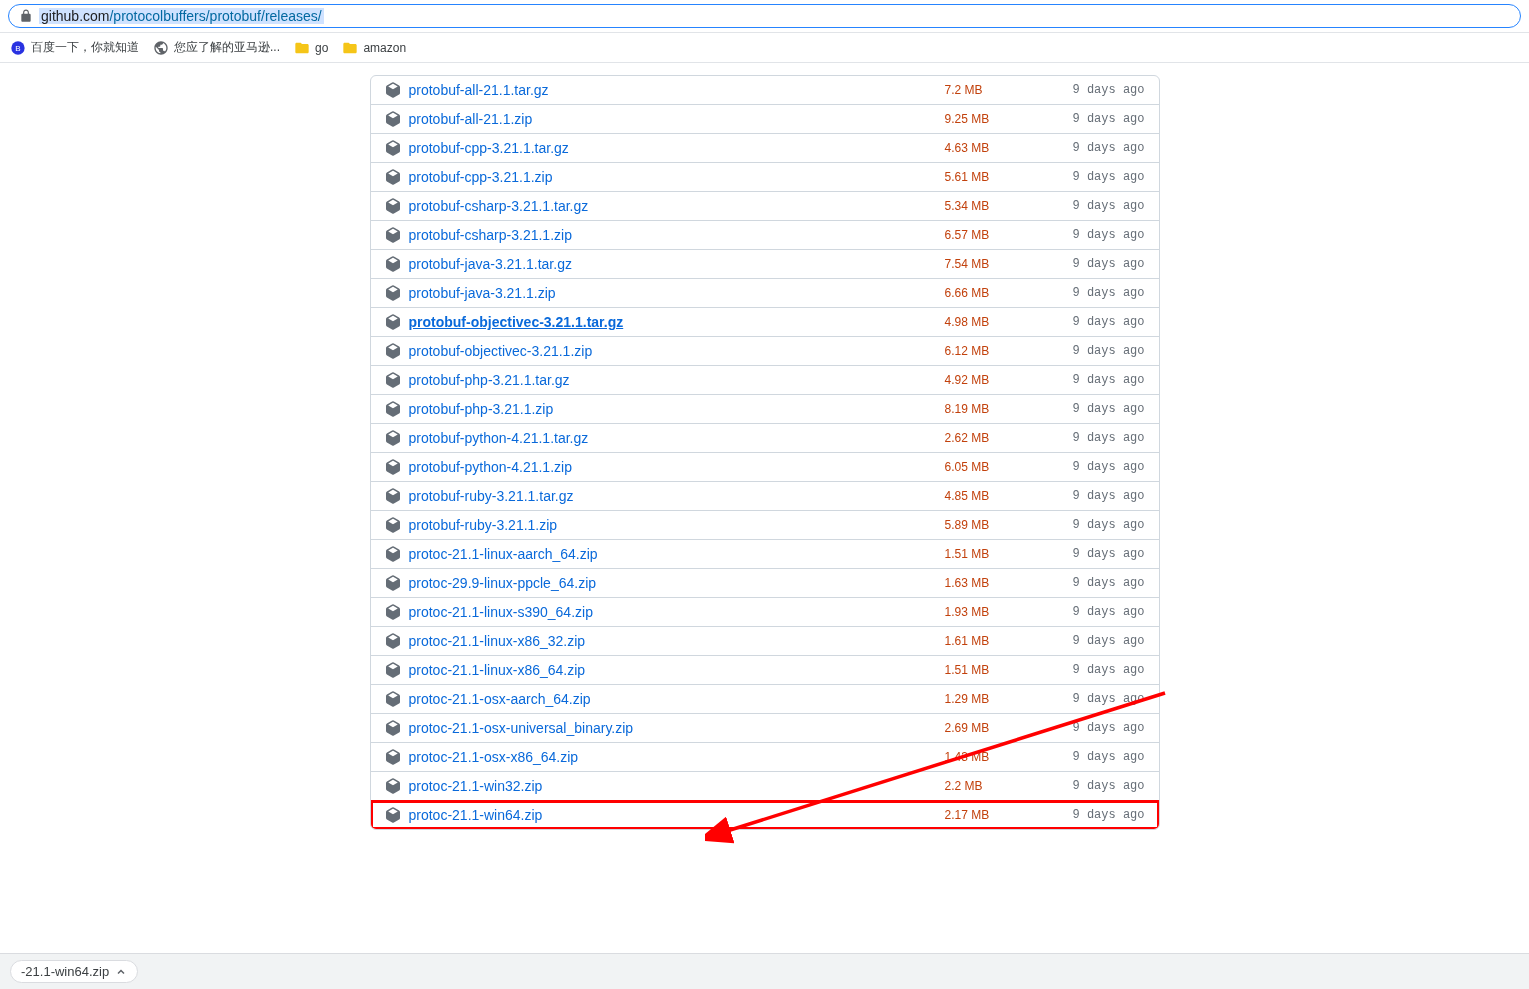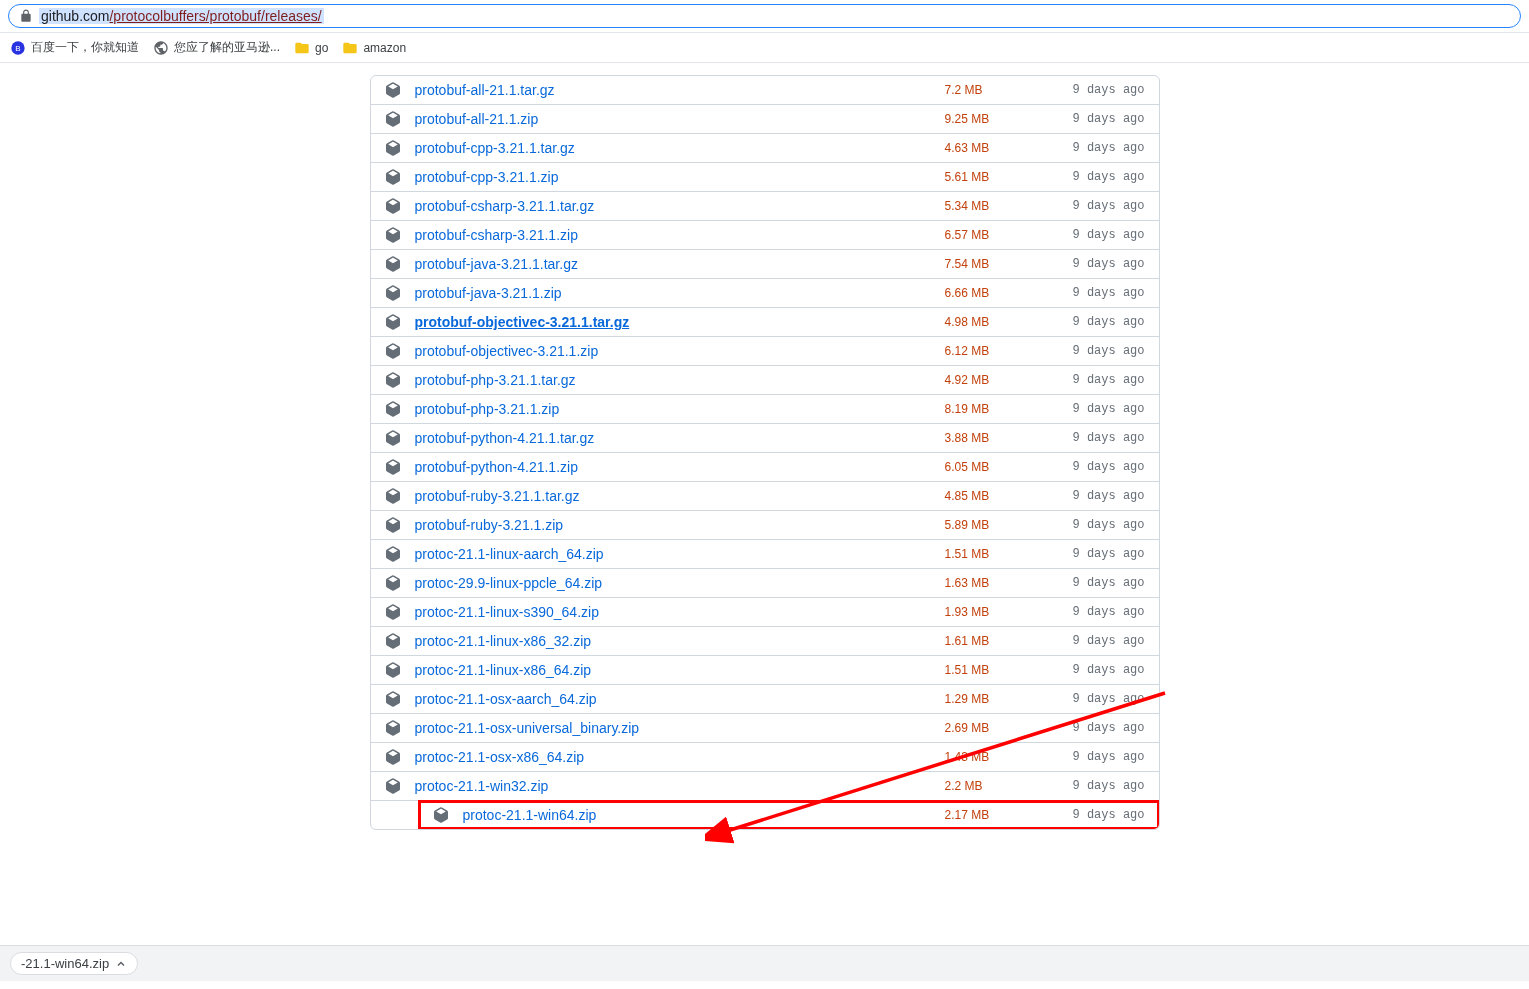--- a/index.html
+++ b/index.html
@@ -2,43 +2,43 @@
 <html><head>
   <meta charset="utf-8">
   <style>
     * { margin: 0; padding: 0; box-sizing: border-box; }
     body { font-family: -apple-system, BlinkMacSystemFont, "Segoe UI", Helvetica, Arial, sans-serif; font-size: 14px; background: #fff; }
     
     .address-bar-container { padding: 4px 8px; border-bottom: 1px solid #e1e4e8; }
     .address-bar { display: flex; align-items: center; background: #fff; border: 1px solid #2684ff; border-radius: 16px; padding: 3px 10px; }
     .lock-icon { width: 14px; height: 14px; margin-right: 6px; color: #5f6368; }
     .url-text { font-size: 14px; color: #202124; background: #cfe2ff; padding: 0 2px; }
-    .url-text .dim { color: #7f1d1d; background: #cfe2ff; text-decoration: underline; }
+    .url-text .dim { color: #0369a1; background: #cfe2ff; }
     
     .bookmarks-bar { display: flex; align-items: center; padding: 6px 10px; gap: 14px; border-bottom: 1px solid #e1e4e8; font-size: 12px; color: #3c4043; }
     .bookmark-item { display: flex; align-items: center; gap: 5px; cursor: pointer; }
     .bookmark-icon { width: 16px; height: 16px; }
     .folder-icon { fill: #f5c518; }
     .globe-icon { fill: #5f6368; }
     
     .page-container { display: flex; justify-content: center; padding-top: 12px; }
     .assets-box { width: 790px; border: 1px solid #d0d7de; border-radius: 6px; overflow: hidden; }
     .asset-row { display: flex; align-items: center; padding: 6px 14px; border-bottom: 1px solid #d0d7de; font-size: 14px; }
-    .asset-row:last-child { border-bottom: none; margin-left: 48px; }
-    .asset-name-col { flex: 1; display: flex; align-items: center; gap: 14px; }
+    .asset-row:last-child { border-bottom: none; }
+    .asset-name-col { flex: 1; display: flex; align-items: center; gap: 8px; }
     .pkg-icon { width: 16px; height: 16px; color: #656d76; flex-shrink: 0; }
     .asset-link { color: #0969da; text-decoration: none; word-break: break-all; }
     .asset-link.underlined { text-decoration: underline; font-weight: bold; }
     .asset-size-col { width: 110px; color: #c2410c; font-size: 12px; text-align: left; }
     .asset-time-col { width: 90px; color: #656d76; font-size: 12px; text-align: right; font-family: Liberation Mono, monospace; }
     .highlight-row { outline: 3px solid #ff0000; outline-offset: -2px; }
     
     .arrow-annotation { position: absolute; pointer-events: none; }
     
-    .download-shelf { position: fixed; bottom: 8px; left: 0; right: 0; height: 36px; background: #f1f3f4; border-top: 1px solid #dadce0; display: flex; align-items: center; padding: 0 10px; font-size: 13px; color: #3c4043; }
+    .download-shelf { position: fixed; bottom: 0; left: 0; right: 0; height: 36px; background: #f1f3f4; border-top: 1px solid #dadce0; display: flex; align-items: center; padding: 0 10px; font-size: 13px; color: #3c4043; }
     .download-item { display: flex; align-items: center; gap: 6px; border: 1px solid #dadce0; border-radius: 14px; padding: 3px 10px; background: #fff; }
     .chevron-icon { width: 12px; height: 12px; color: #5f6368; }
     
     .content-clip { height: 798px; overflow: hidden; position: relative; }
   </style>
 </head>
 <body>
 
 <div class="address-bar-container">
   <div class="address-bar">
@@ -200,21 +200,21 @@
           <div class="asset-size-col">8.19 MB</div>
           <div class="asset-time-col">9 days ago</div>
         </div>
         <div class="asset-row">
           <div class="asset-name-col">
             <svg class="pkg-icon" viewBox="0 0 16 16" fill="currentColor">
               <path d="M8.878.392a1.75 1.75 0 00-1.756 0l-5.25 3.045A1.75 1.75 0 001 4.951v6.098c0 .624.332 1.2.872 1.514l5.25 3.045a1.75 1.75 0 001.756 0l5.25-3.045c.54-.313.872-.89.872-1.514V4.951c0-.624-.332-1.2-.872-1.514L8.878.392zM7.875 1.69a.25.25 0 01.25 0l4.63 2.685L8 7.133 3.245 4.375l4.63-2.685zM2.5 5.677v5.372c0 .09.047.171.125.216l4.625 2.683V8.432L2.5 5.677zm6.25 8.271l4.625-2.683a.25.25 0 00.125-.216V5.677L8.75 8.432v5.516z"></path>
             </svg>
             <a href="#" class="asset-link">protobuf-python-4.21.1.tar.gz</a>
           </div>
-          <div class="asset-size-col">3.88 MB</div>
+          <div class="asset-size-col">2.62 MB</div>
           <div class="asset-time-col">9 days ago</div>
         </div>
         <div class="asset-row">
           <div class="asset-name-col">
             <svg class="pkg-icon" viewBox="0 0 16 16" fill="currentColor">
               <path d="M8.878.392a1.75 1.75 0 00-1.756 0l-5.25 3.045A1.75 1.75 0 001 4.951v6.098c0 .624.332 1.2.872 1.514l5.25 3.045a1.75 1.75 0 001.756 0l5.25-3.045c.54-.313.872-.89.872-1.514V4.951c0-.624-.332-1.2-.872-1.514L8.878.392zM7.875 1.69a.25.25 0 01.25 0l4.63 2.685L8 7.133 3.245 4.375l4.63-2.685zM2.5 5.677v5.372c0 .09.047.171.125.216l4.625 2.683V8.432L2.5 5.677zm6.25 8.271l4.625-2.683a.25.25 0 00.125-.216V5.677L8.75 8.432v5.516z"></path>
             </svg>
             <a href="#" class="asset-link">protobuf-python-4.21.1.zip</a>
           </div>
           <div class="asset-size-col">6.05 MB</div>

